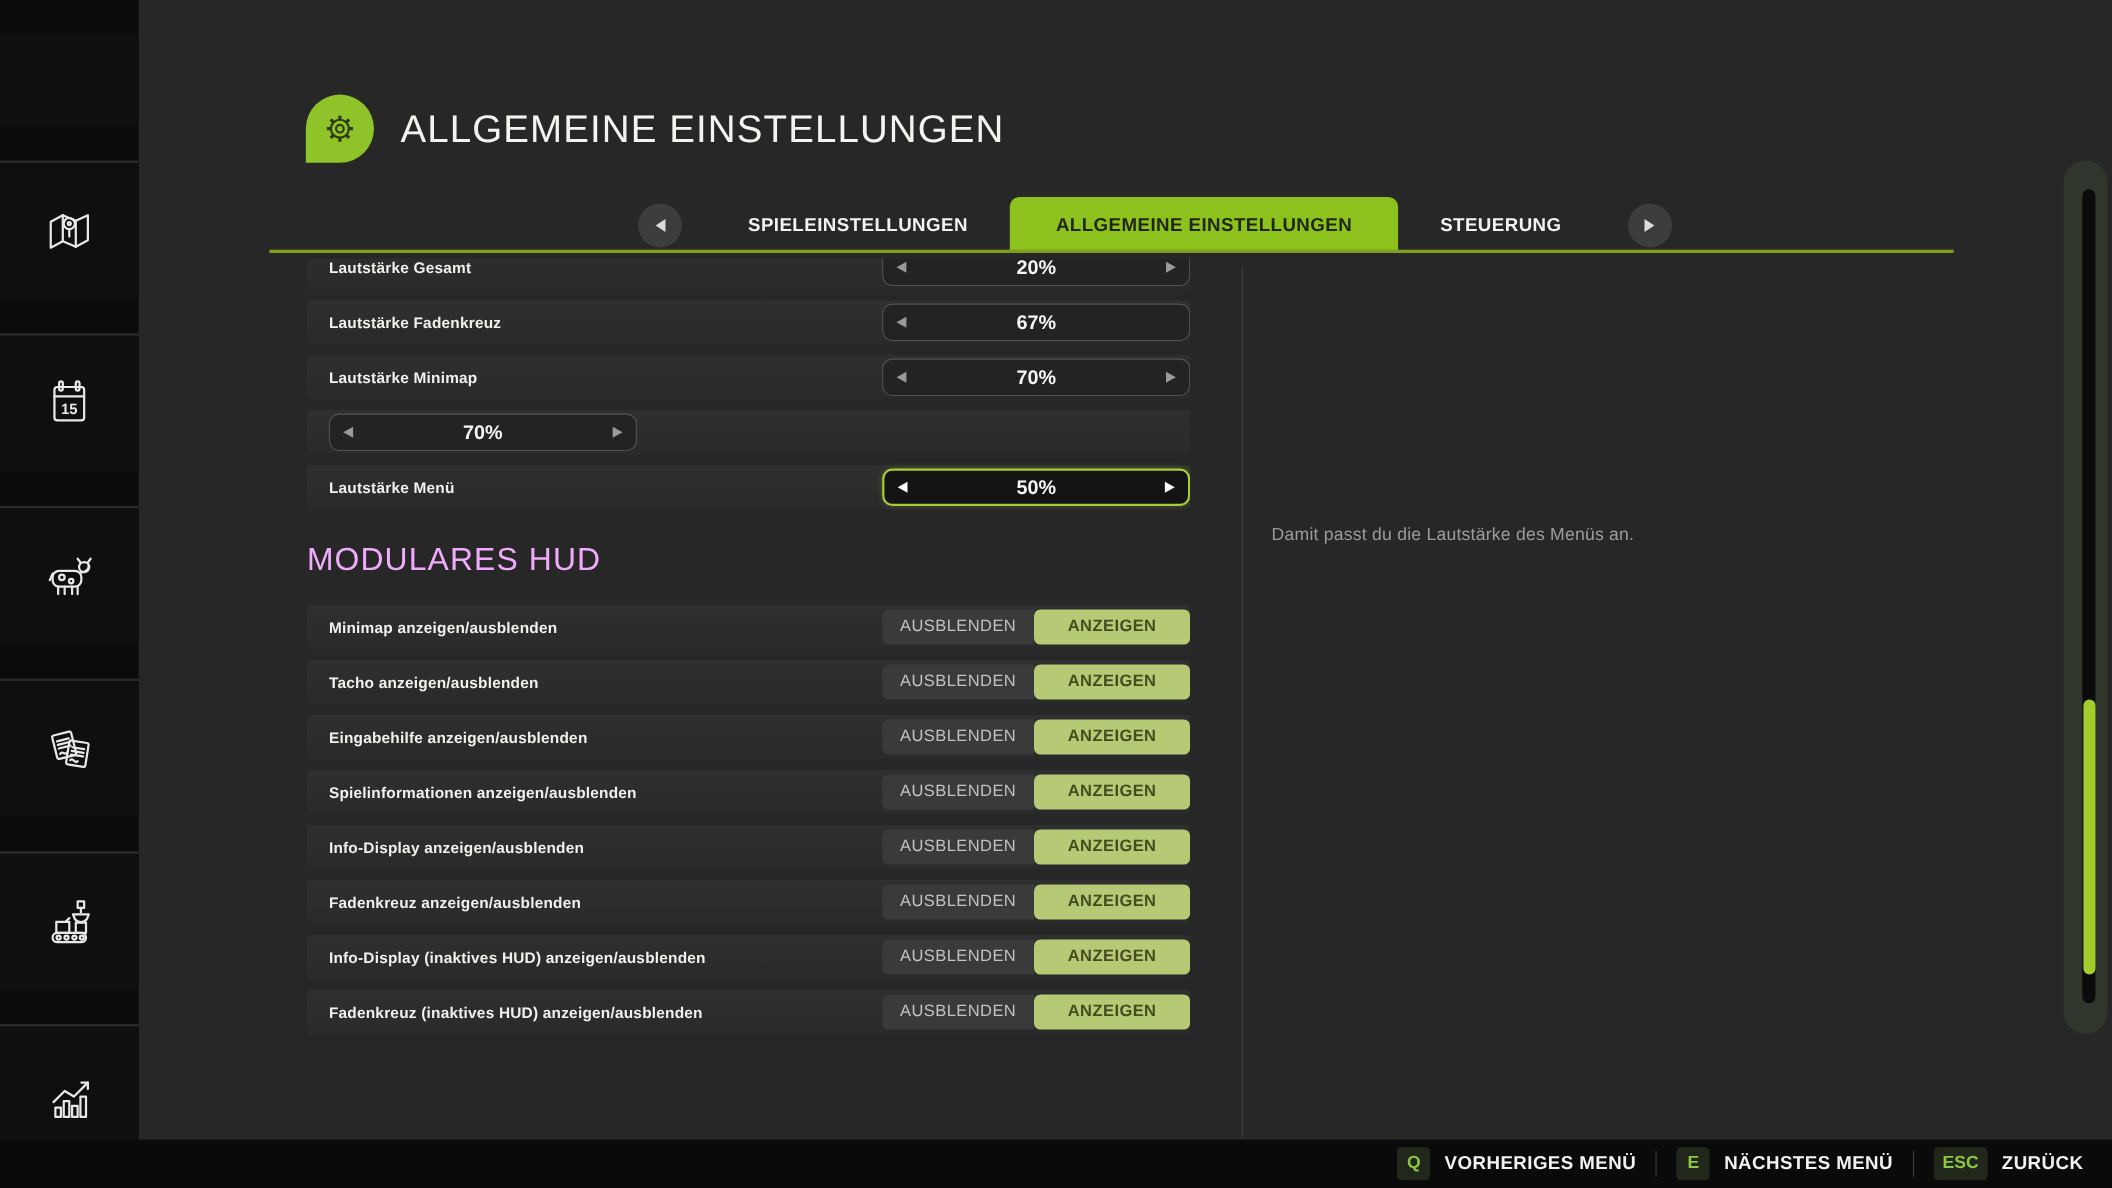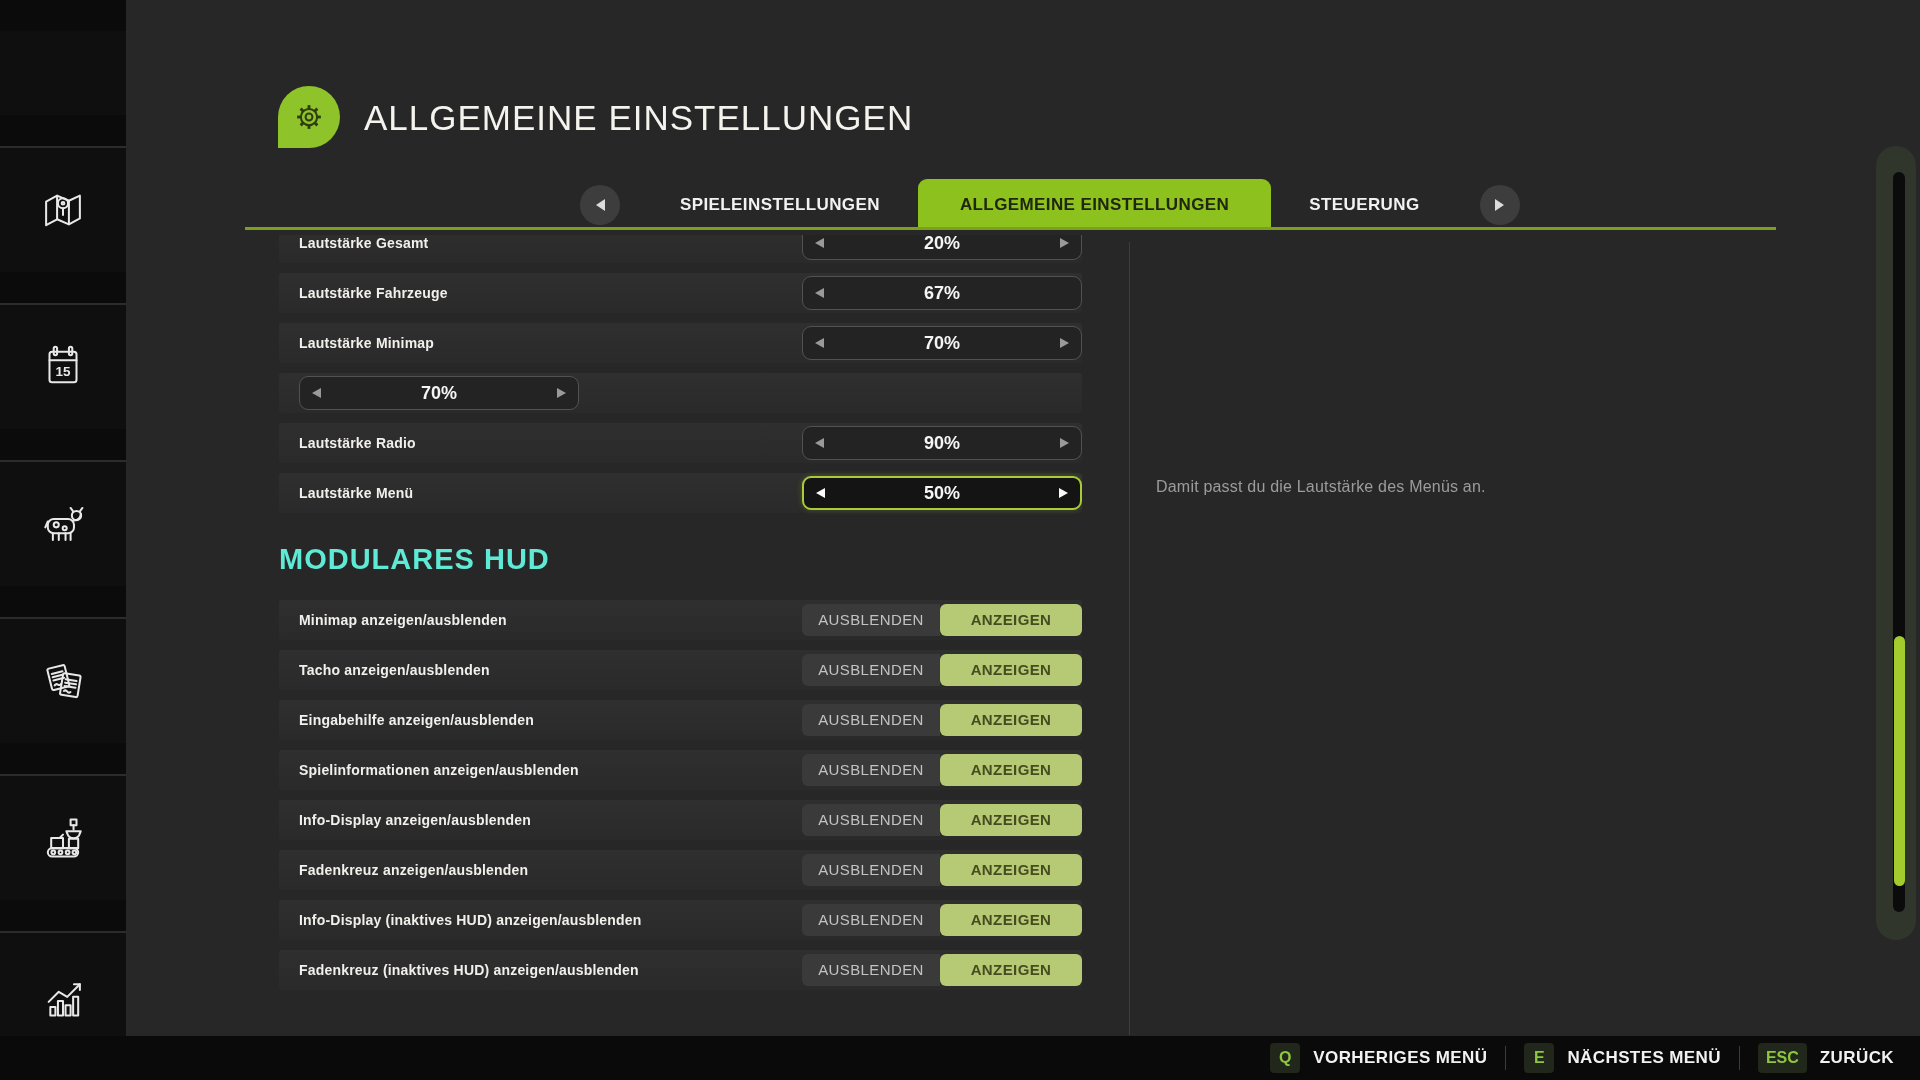--- a/index.html
+++ b/index.html
@@ -41,21 +41,21 @@
   .set-row .lbl{flex:1;font-size:14px;font-weight:600;color:#f1f0ec;letter-spacing:.2px;}
   .stepper{position:relative;width:280px;height:34px;flex:0 0 auto;border:1px solid #525252;border-radius:9px;
     background:#232323;display:flex;align-items:center;justify-content:center;box-sizing:border-box;}
   .stepper .val{font-size:18px;font-weight:600;color:#f5f5f5;}
   .arr{position:absolute;top:50%;transform:translateY(-50%);width:0;height:0;}
   .arr.left{left:12px;border-right:9px solid #9a9a9a;border-top:5.5px solid transparent;border-bottom:5.5px solid transparent;}
   .arr.right{right:12px;border-left:9px solid #9a9a9a;border-top:5.5px solid transparent;border-bottom:5.5px solid transparent;}
   .stepper.selected{border:2px solid #a9cb38;background:#141414;box-shadow:0 0 6px rgba(169,203,56,.25);}
   .stepper.selected .arr.left{border-right-color:#fafafa;}
   .stepper.selected .arr.right{border-left-color:#fafafa;}
-  #hud-heading{font-size:29px;font-weight:700;color:#5eead4;letter-spacing:1px;margin:30px 0 24px 0;}
+  #hud-heading{font-size:29px;font-weight:400;color:#f0abfc;letter-spacing:1px;margin:30px 0 24px 0;}
   .toggle{display:flex;width:280px;height:32px;flex:0 0 auto;border-radius:6px;}
   .opt-off{width:138px;height:32px;line-height:32px;text-align:center;background:#3a3a3a;color:#c2c2c2;
     font-size:15px;letter-spacing:.4px;border-radius:6px 0 0 6px;}
   .opt-on{width:142px;height:32px;line-height:32px;text-align:center;background:#b6c974;color:#454d20;
     font-size:15px;font-weight:600;letter-spacing:.4px;border-radius:6px;}
 
   
   #divider{position:absolute;left:1129px;top:242px;width:1px;height:793px;background:#3d3d3d;}
   #tooltip{position:absolute;left:1156px;top:478px;font-size:16px;color:#9c9c9c;letter-spacing:.2px;}
 
@@ -225,46 +225,38 @@
   <div id="settings-scroll">
       <div class="set-row" style="margin-top: -12px;">
         <div class="lbl">Lautstärke Gesamt</div>
         <div class="stepper">
           <span class="arr left"></span>
           <span class="val">20%</span>
           <span class="arr right"></span>
         </div>
       </div>
       <div class="set-row">
-        <div class="lbl">Lautstärke Fahrzeuge</div>
+        <div class="lbl">Lautstärke Fadenkreuz</div>
         <div class="stepper">
           <span class="arr left"></span>
           <span class="val">67%</span>
         </div>
       </div>
       <div class="set-row">
         <div class="lbl">Lautstärke Minimap</div>
         <div class="stepper">
           <span class="arr left"></span>
           <span class="val">70%</span>
           <span class="arr right"></span>
         </div>
       </div>
       <div class="set-row">
         <div class="stepper">
           <span class="arr left"></span>
           <span class="val">70%</span>
-          <span class="arr right"></span>
-        </div>
-      </div>
-      <div class="set-row">
-        <div class="lbl">Lautstärke Radio</div>
-        <div class="stepper">
-          <span class="arr left"></span>
-          <span class="val">90%</span>
           <span class="arr right"></span>
         </div>
       </div>
       <div class="set-row">
         <div class="lbl">Lautstärke Menü</div>
         <div class="stepper selected">
           <span class="arr left"></span>
           <span class="val">50%</span>
           <span class="arr right"></span>
         </div>

